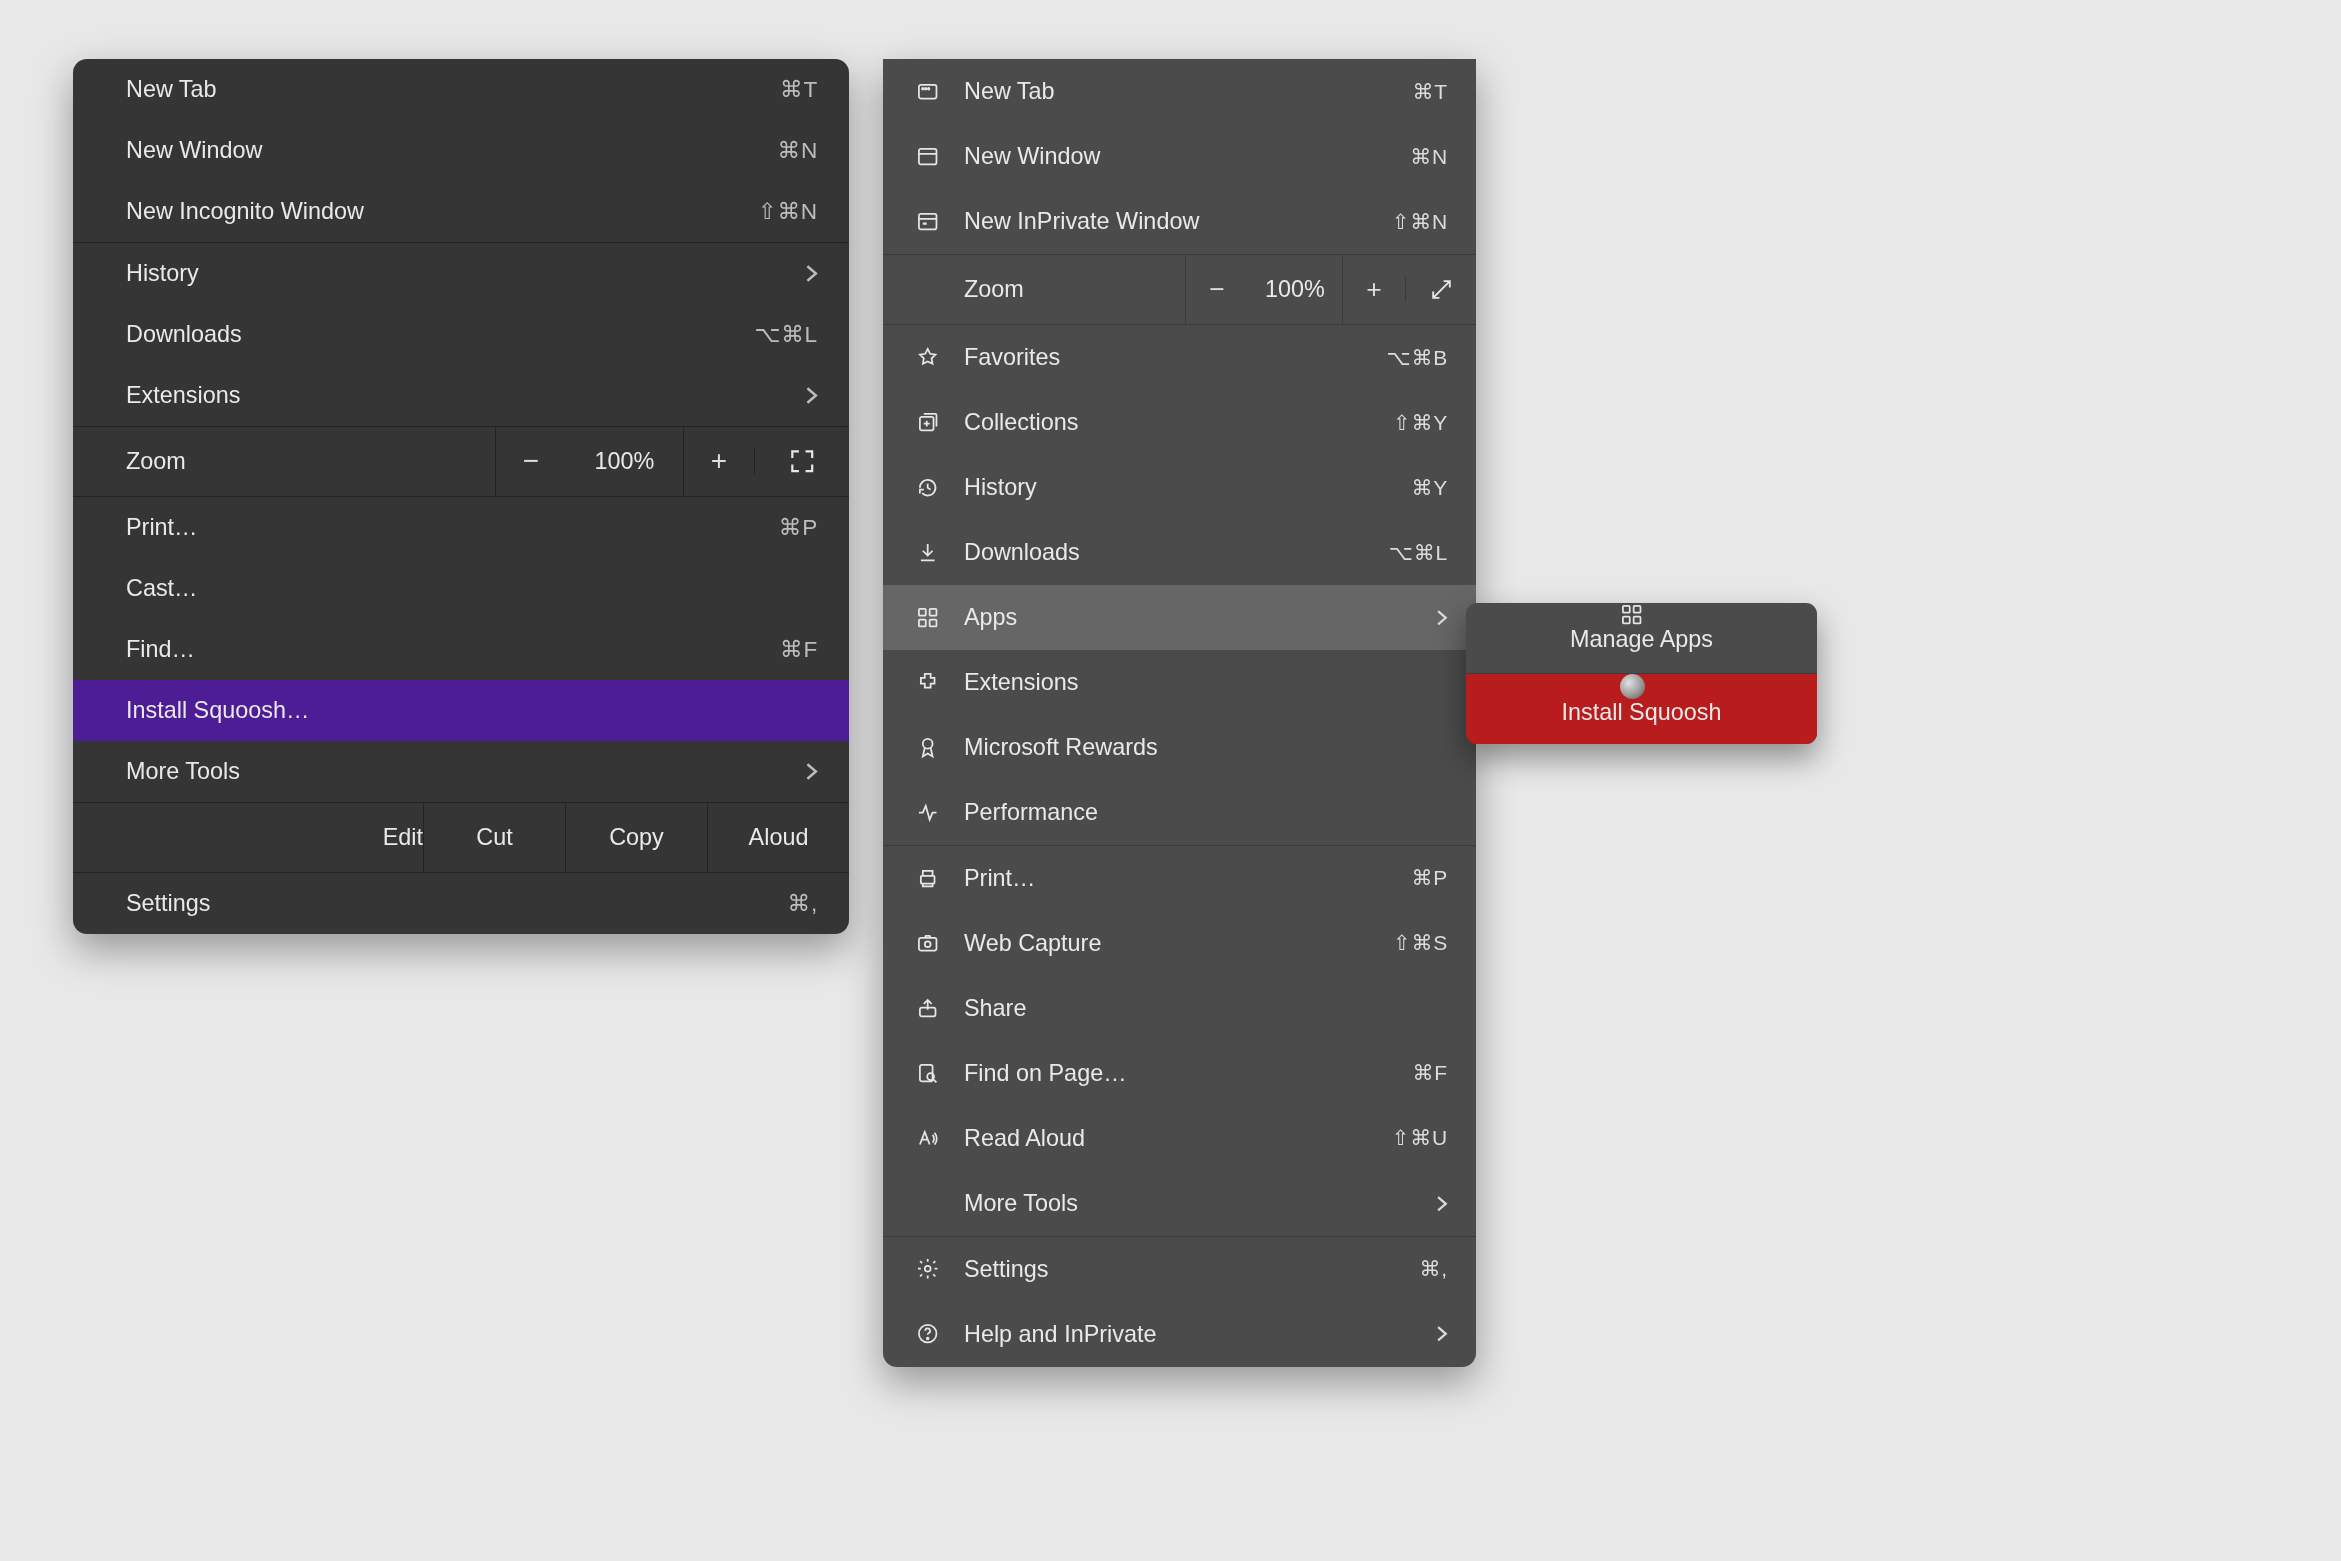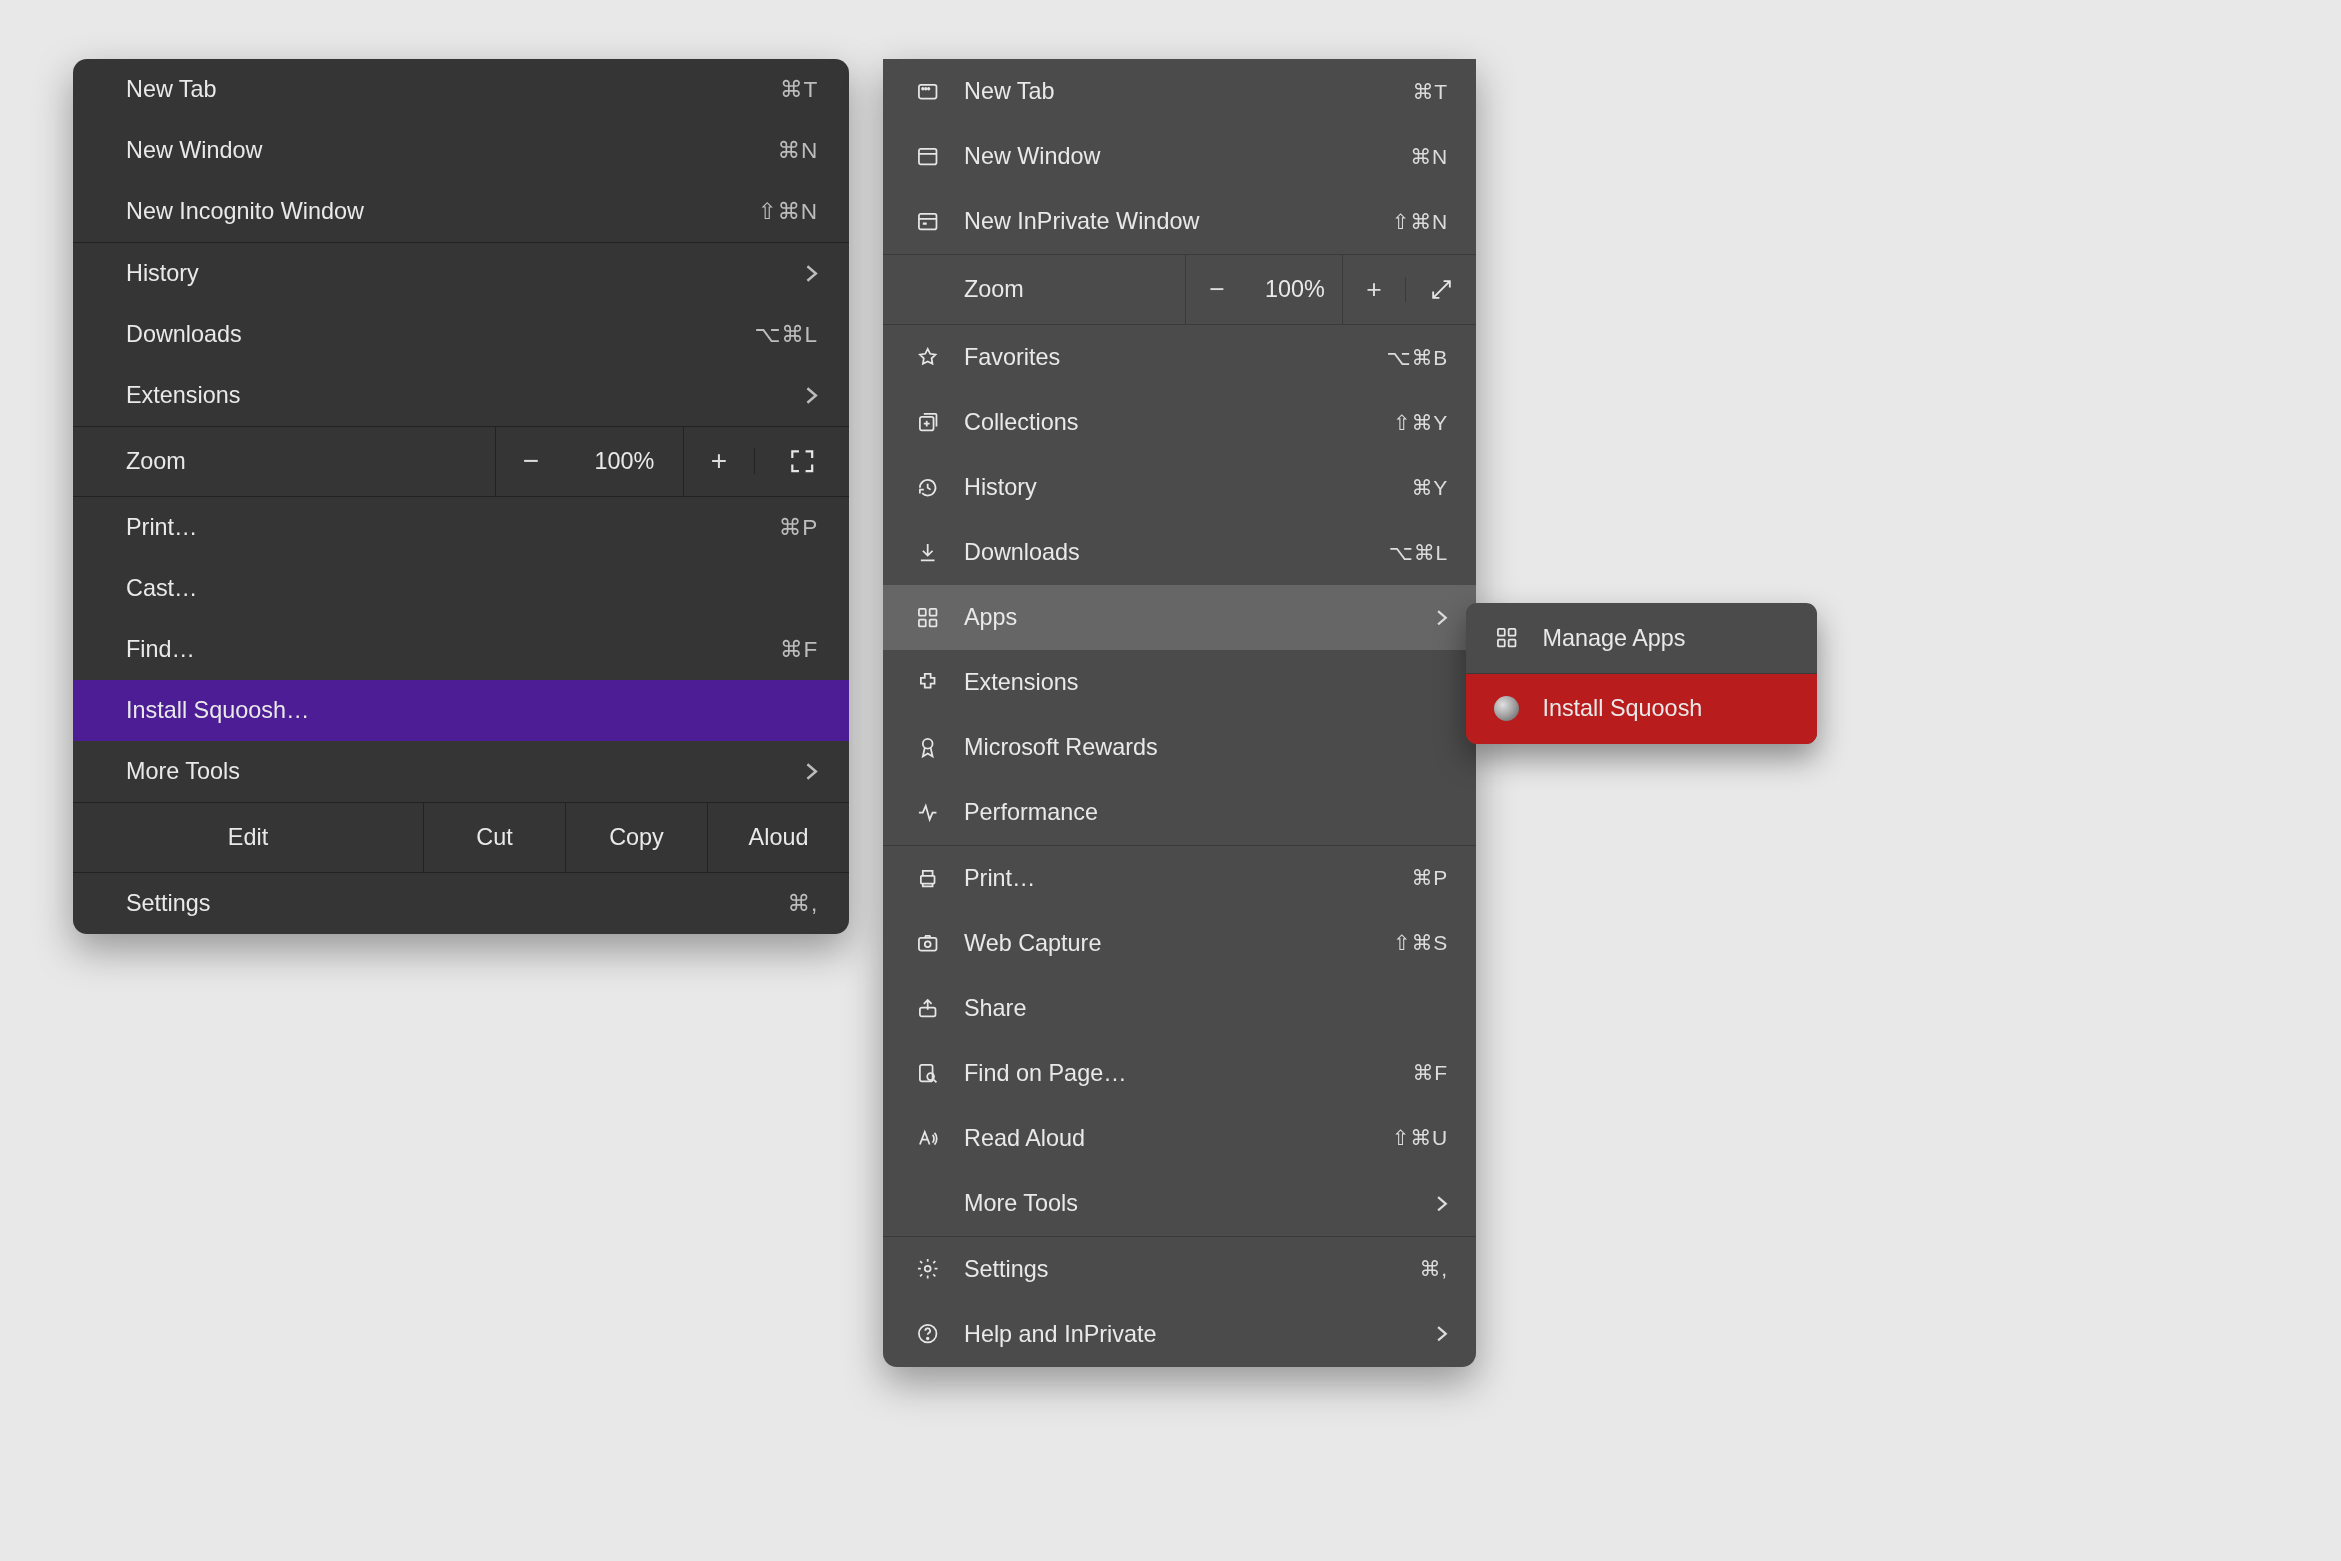--- a/index.html
+++ b/index.html
@@ -12,21 +12,21 @@
   .chrome .sc{margin-left:auto;color:#bdbdbd;font-size:22.6px;letter-spacing:0.8px;}
   .chrome .chev{margin-left:auto;color:#bdbdbd;}
   .sep{height:0.8px;background:#222;}
   .chrome .zoomrow{display:flex;align-items:center;height:69px;border-bottom:0.8px solid #222;}
   .chrome .zoomrow .zlabel{flex:1;padding-left:53px;}
   .chrome .zbtn{width:70px;height:69px;display:flex;align-items:center;justify-content:center;color:#ddd;font-size:28px;border-left:0.8px solid #222;cursor:pointer;}
   .chrome .zval{width:117px;text-align:center;font-size:23.4px;}
   .chrome .zfull{width:94px;border-left:0.8px solid #222;display:flex;align-items:center;justify-content:center;}
   .editrow{display:flex;height:69px;border-top:0.8px solid #222;border-bottom:0.8px solid #222;}
   .editrow .ecell{display:flex;align-items:center;justify-content:center;border-left:0.8px solid #222;cursor:pointer;}
-  .editrow .ecell:first-child{justify-content:center;border-left:none;}
+  .editrow .ecell:first-child{justify-content:flex-end;border-left:none;}
   .editrow .e0{flex:1;}
   .editrow .e1{width:141px;}
   .editrow .e2{width:141px;}
   .editrow .e3{width:141px;}
   
   .edge{left:883px;top:59px;width:593px;background:#4b4b4b;border-radius:0 0 14px 14px;}
   .edge::after{content:"";position:absolute;right:-7.8px;top:0;bottom:0;width:7.8px;background:linear-gradient(180deg,#b9b9b9,#cfcfcf);border-radius:3.1px;}
   .edge .row{display:flex;align-items:center;height:65px;padding:0 28px 0 28px;position:relative;}
   .edge .hl{background:#666;}
   .edge .ic{width:34px;display:flex;align-items:center;justify-content:center;margin-right:19px;color:#e6e6e6;}
@@ -34,21 +34,21 @@
   .edge .chev{margin-left:auto;color:#dcdcdc;font-size:22px;}
   .edge .sep{height:0.8px;background:#3a3a3a;}
   .edge .zoomrow{display:flex;align-items:center;height:69px;border-top:0.8px solid #3a3a3a;border-bottom:0.8px solid #3a3a3a;padding-left:28px;}
   .edge .zoomrow .ic{width:34px;margin-right:19px;}
   .edge .zoomrow .zlabel{flex:1;}
   .edge .zval{width:94px;text-align:center;}
   .edge .zbtn{width:62px;height:69px;display:flex;align-items:center;justify-content:center;border-left:0.8px solid #3a3a3a;font-size:26.5px;cursor:pointer;color:#ddd;}
   .edge .zexp{width:70px;border-left:0.8px solid #3a3a3a;display:flex;align-items:center;justify-content:center;}
   
   .sub{position:absolute;left:1466px;top:603px;width:351px;background:#4b4b4b;border-radius:11px;box-shadow:0 14px 31px rgba(0,0,0,.4);overflow:hidden;}
-  .sub .srow{display:flex;align-items:center;height:70px;padding:0 23.4px;}
+  .sub .srow{display:flex;align-items:center;height:70px;padding:0 23.4px;flex-direction:column;}
   .sub .srow .ic{width:34px;margin-right:19px;display:flex;align-items:center;justify-content:center;}
   .sub .hl{background:#b91c1c;}
   .sub .sep{height:0.8px;background:#3a3a3a;}
   svg{display:block}
   .squoosh-icon{width:25px;height:25px;border-radius:50%;background:radial-gradient(circle at 35% 35%,#e0e0e0 0%,#9a9a9a 55%,#555 100%);} 
 </style>
 </head>
 <body>
 
 <div class="stage">

